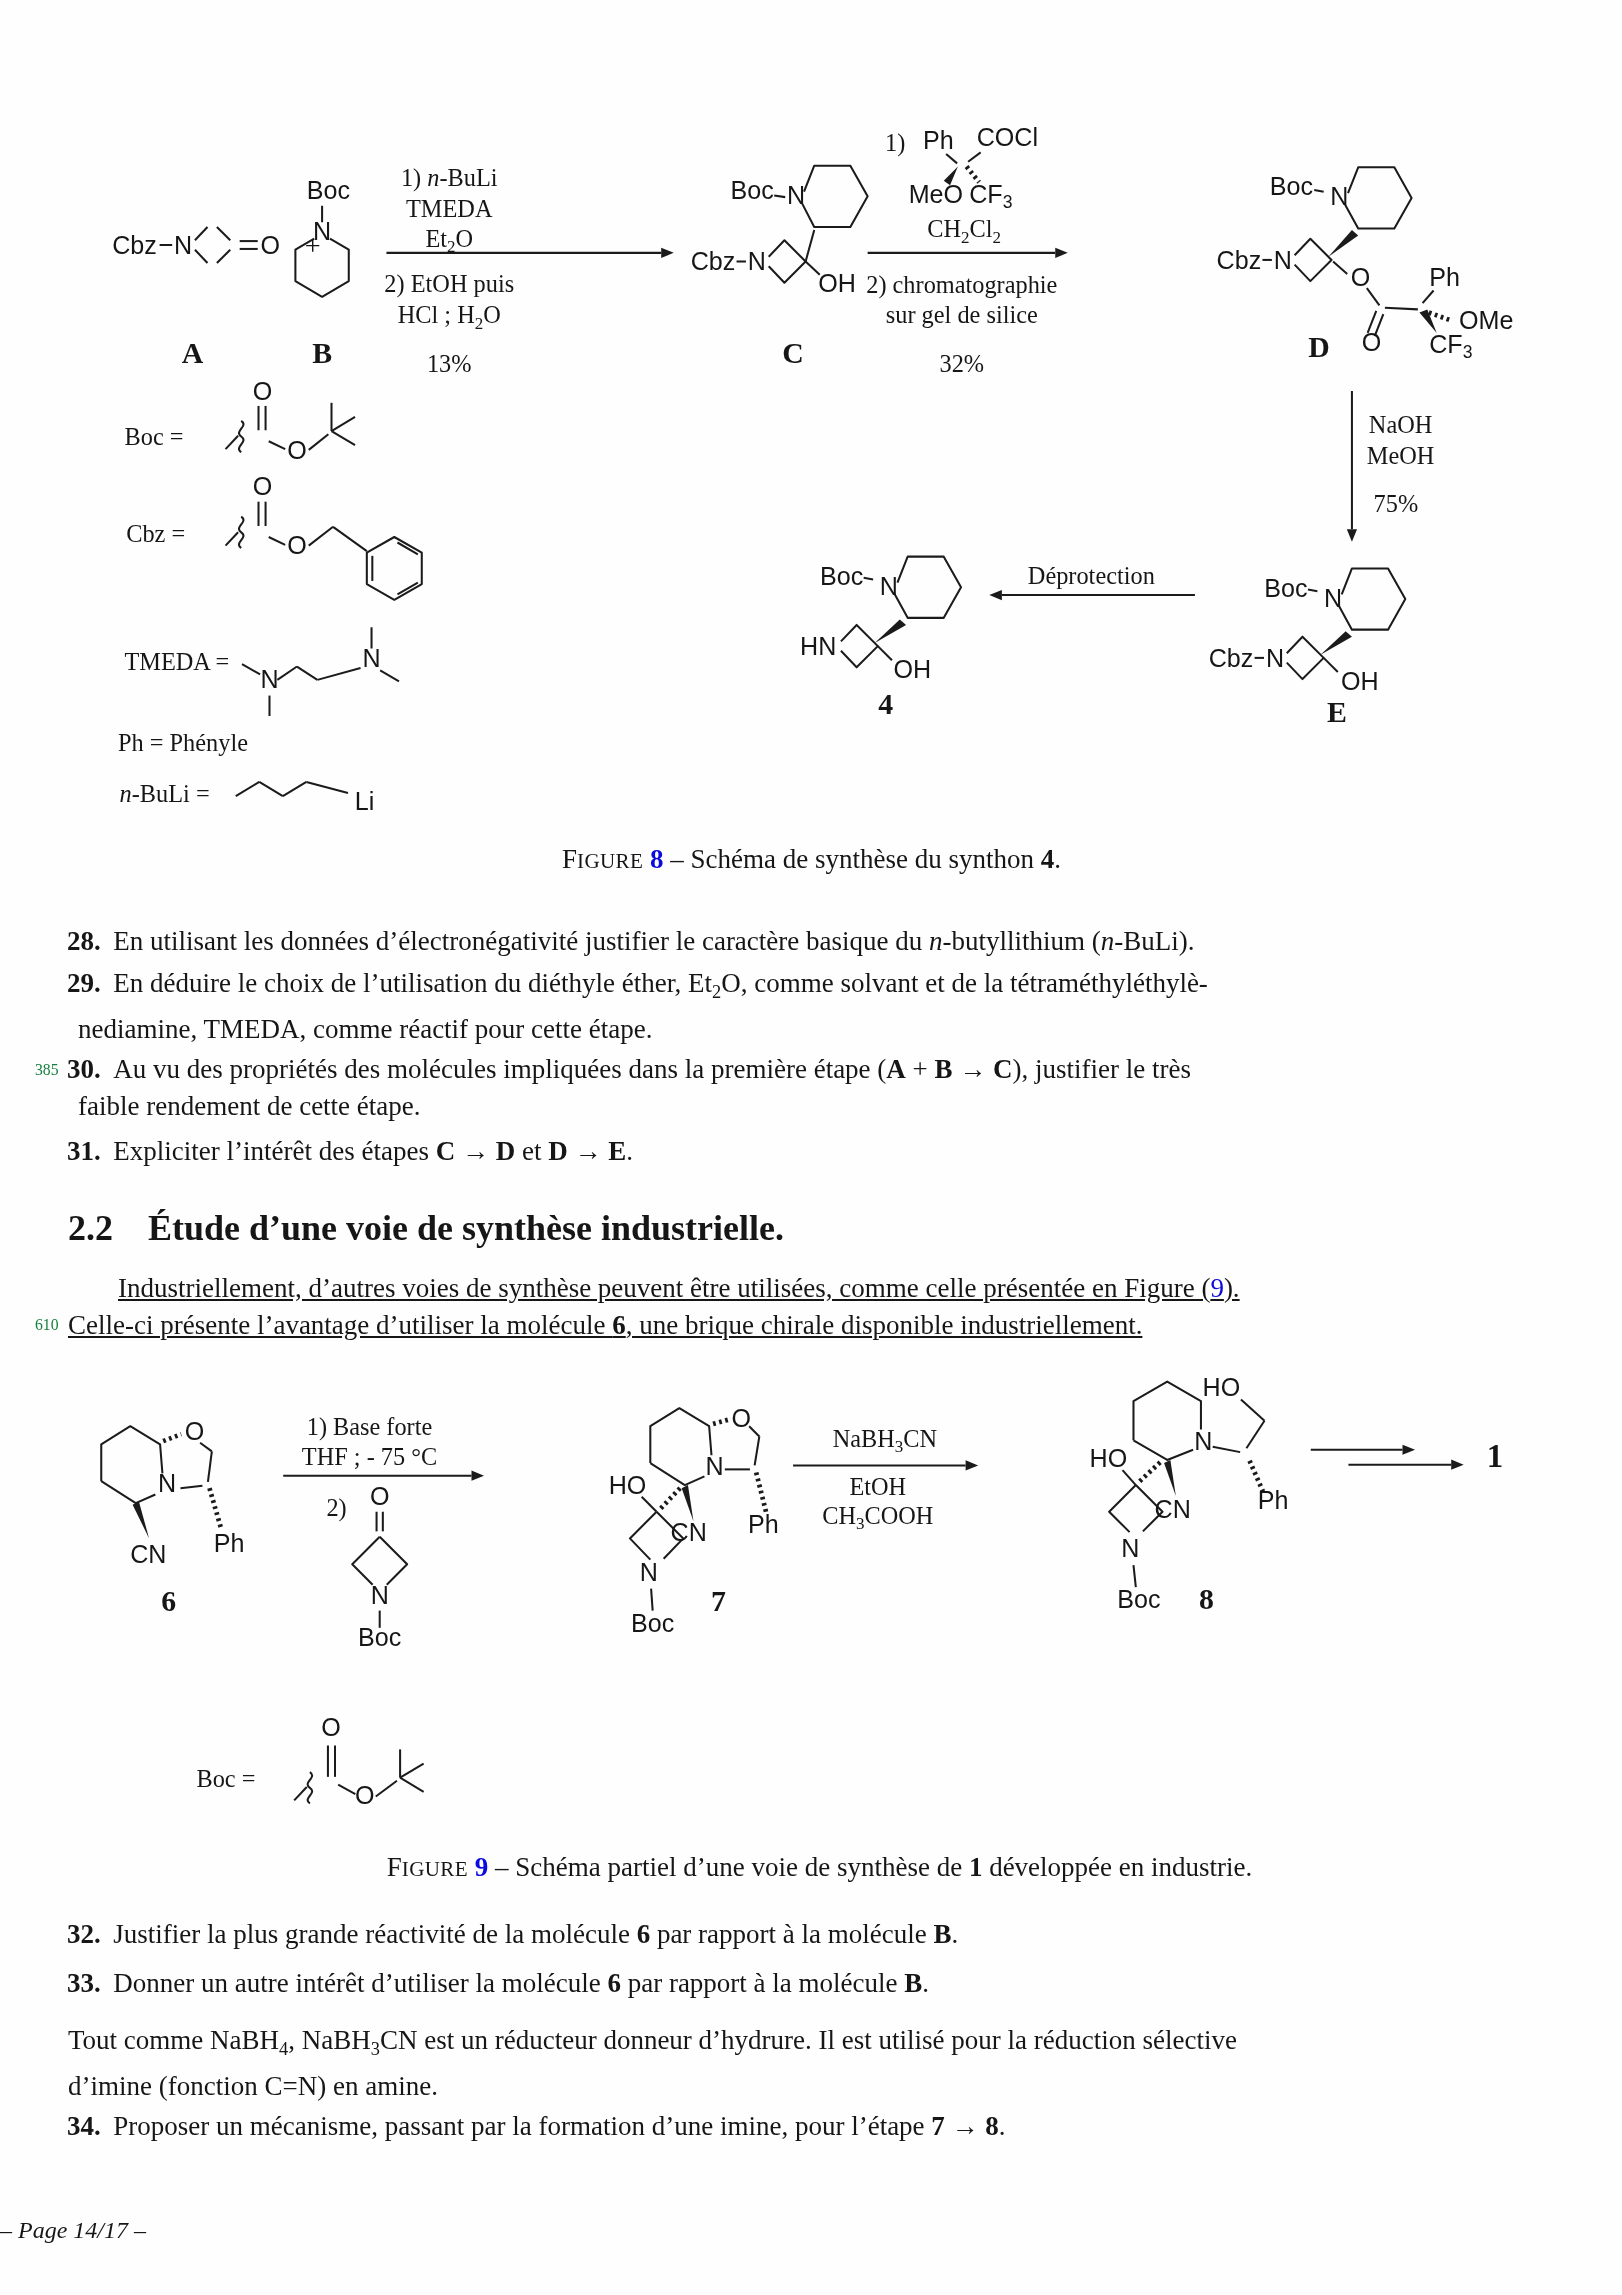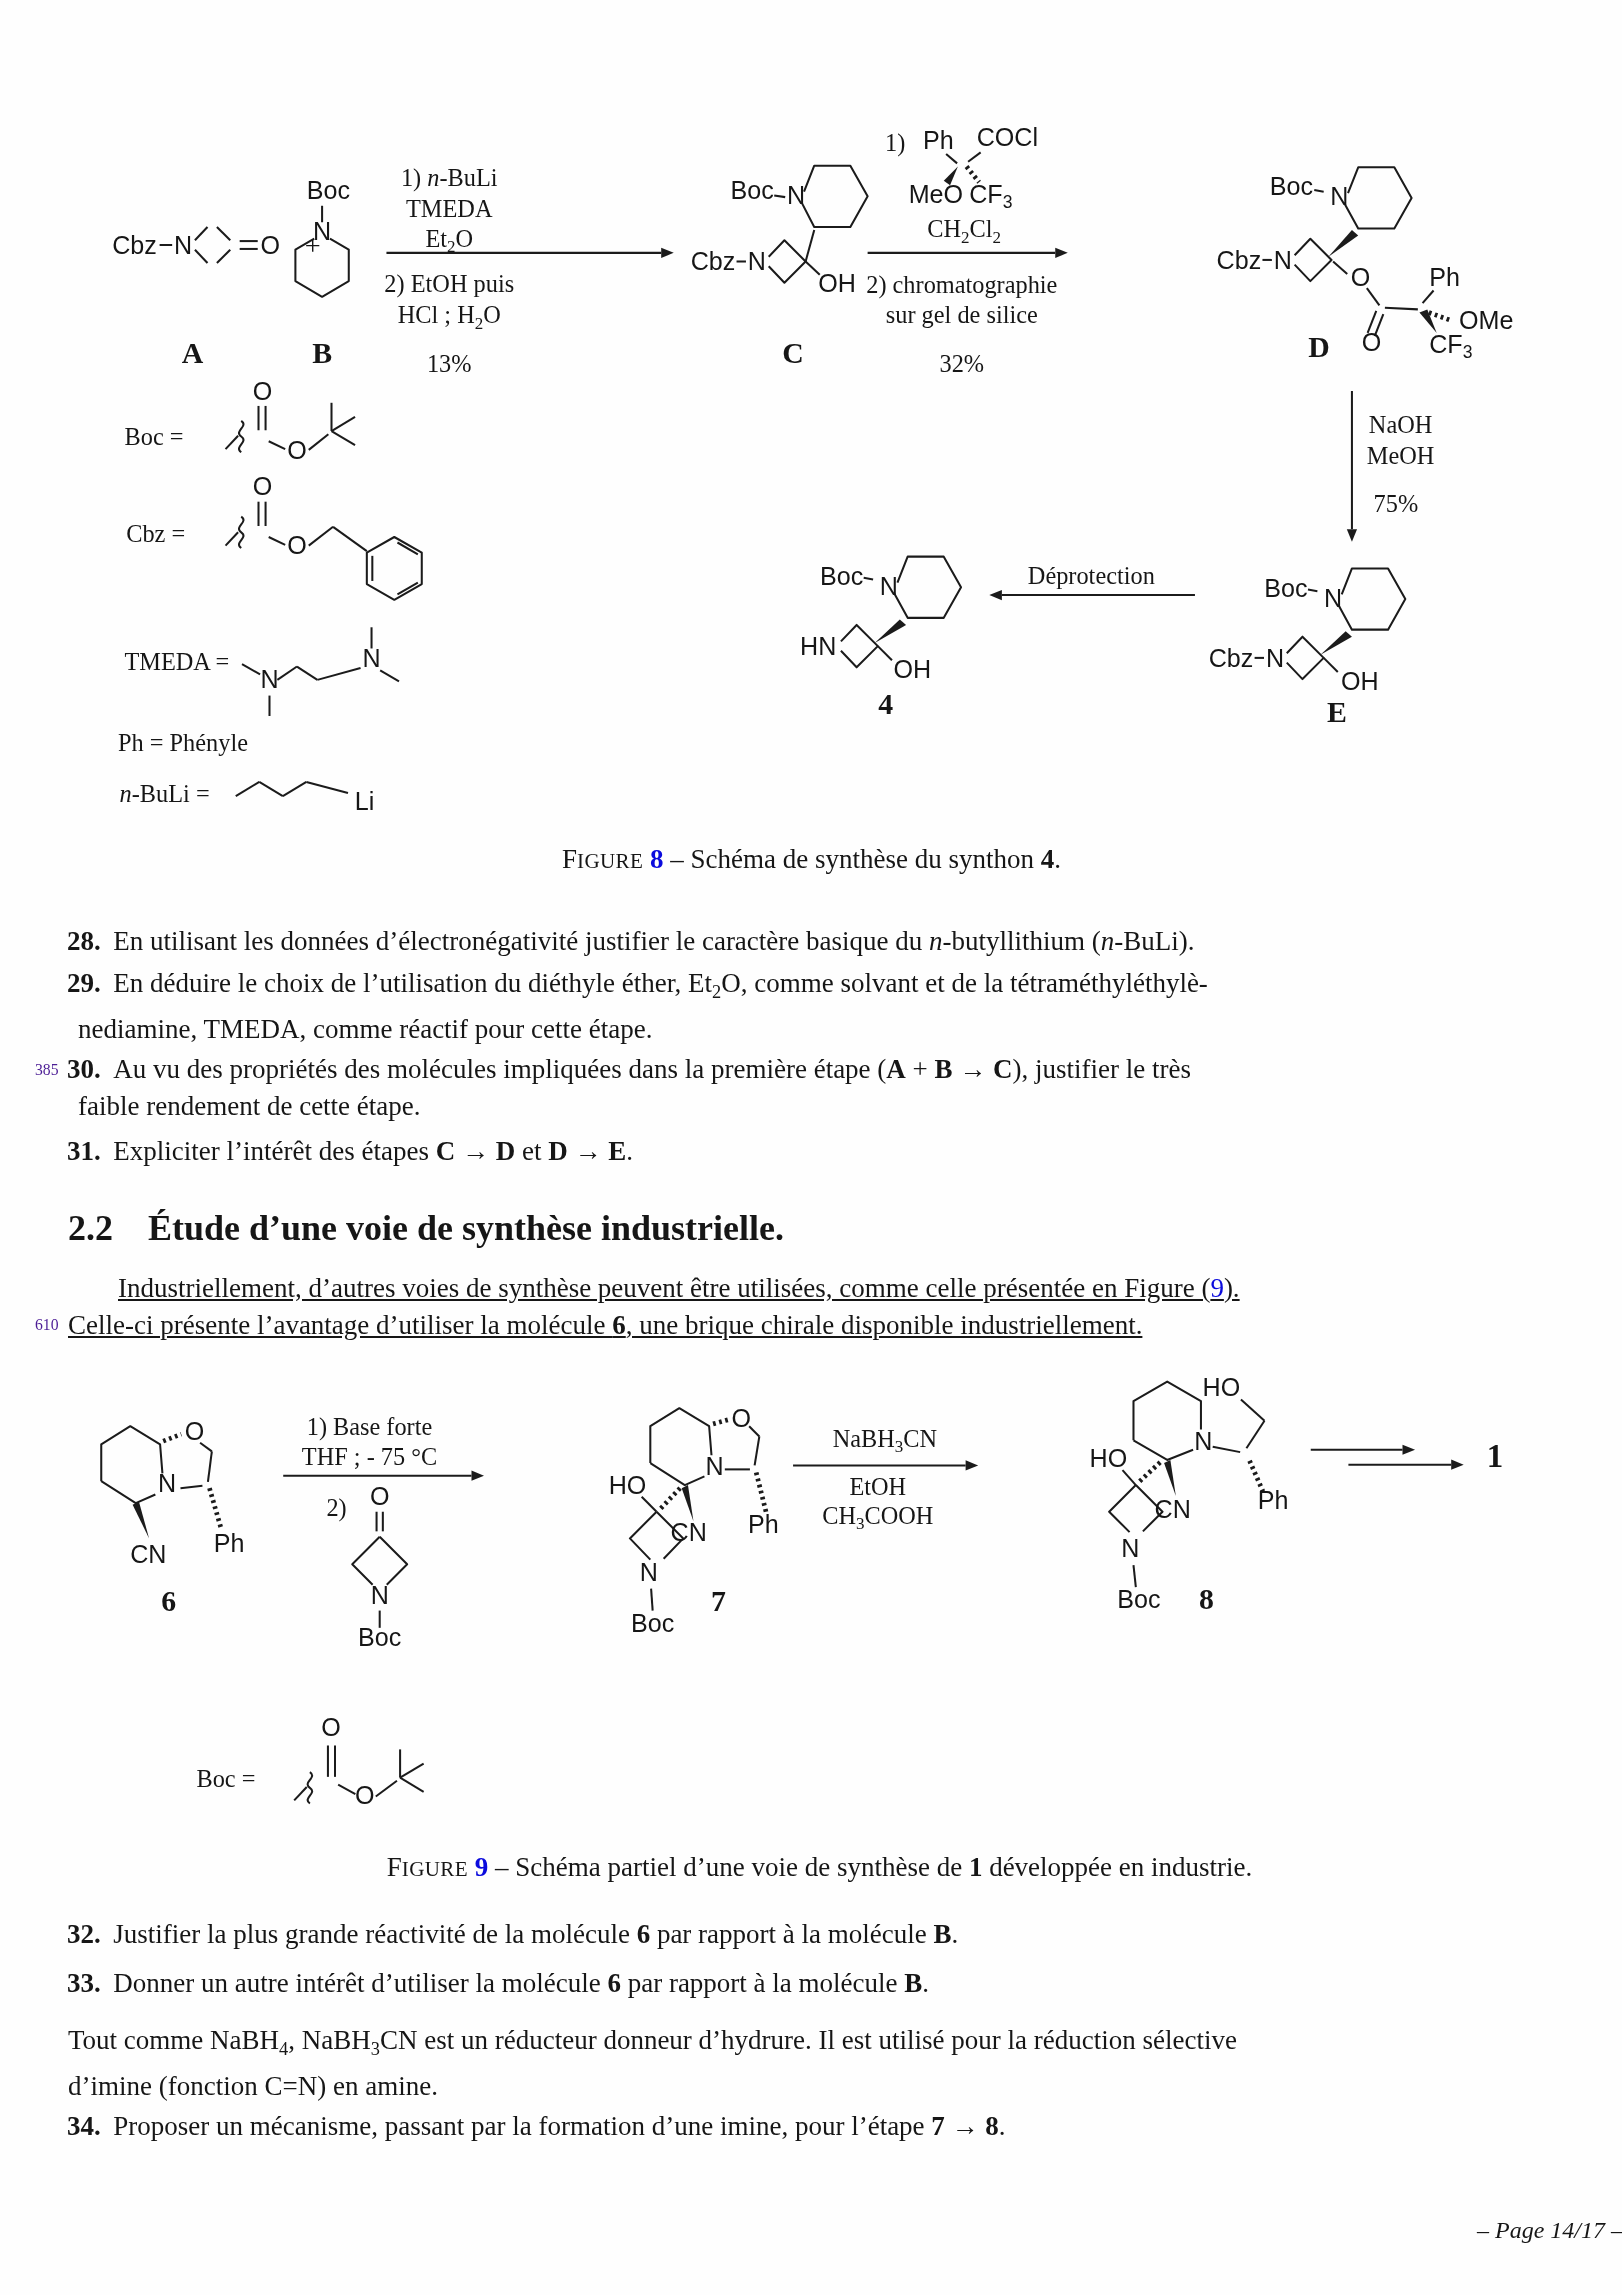--- a/index.html
+++ b/index.html
@@ -8,22 +8,22 @@
   .tb{position:absolute;font-size:27px;line-height:37px;}
   .q{left:67px;width:1492px;text-align:justify;padding-left:11px;text-indent:-11px;}
   .qn{font-weight:bold;margin-right:12.6px;}
   .para{left:68px;width:1488px;text-align:justify;}
   .indent1{text-indent:50px;text-decoration:underline;}
   .caption{left:0;width:1623px;text-align:center;font-size:27px;}
   .scaps{font-size:0.78em;letter-spacing:0.4px;}
   .blue{color:#0b0bdd;}
   .heading{position:absolute;left:68px;font-size:36px;font-weight:bold;}
   .hnum{margin-right:35px;}
-  .mnum{position:absolute;font-size:15.7px;width:36px;text-align:left;color:#4c1d95;}
-  .footer{position:absolute;left:0;width:1623px;text-align:right;font-style:italic;font-size:24px;}
+  .mnum{position:absolute;font-size:15.7px;width:36px;text-align:left;color:#15803d;}
+  .footer{position:absolute;left:0;width:1623px;text-align:left;font-style:italic;font-size:24px;}
   sub{font-size:68%;}
   svg{position:absolute;left:0;}
 </style>
 </head>
 <body>
 
 <div class="page">
   <div id="fig8">
       <svg viewBox="0 140 2067 930" width="1623" height="730" style="top: 110px;">
         <line x1="203" y1="312" x2="219" y2="312" stroke="#1b1b1b" stroke-width="2.6"></line>

